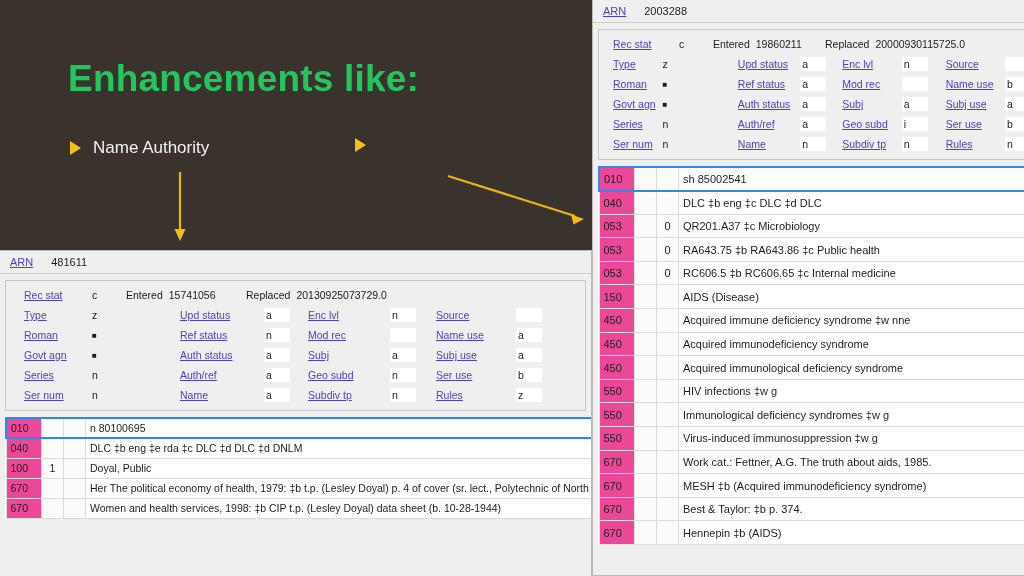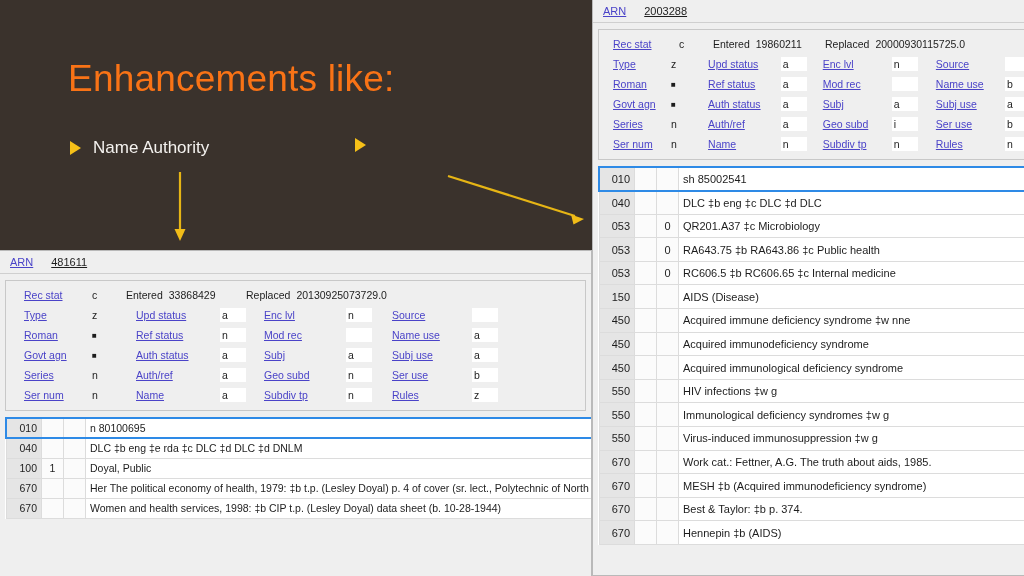--- a/index.html
+++ b/index.html
@@ -8,22 +8,22 @@
     background:#3a322c;
     font-family:"Liberation Sans", sans-serif;
     position:relative;
   }
 
   
   #slide-bg{position:absolute;inset:0;background:#3a322c;}
 
   #slide-title{
     position:absolute;left:68px;top:58px;
-    font-size:37px;font-weight:400;letter-spacing:.2px;
-    color:#f97316;white-space:nowrap;
+    font-size:37px;font-weight:700;letter-spacing:.2px;
+    color:#22c55e;white-space:nowrap;
   }
 
   .bullet-row{position:absolute;display:flex;align-items:center;gap:12px;}
   .bullet-row .tri{
     width:0;height:0;
     border-left:11px solid #f6c018;
     border-top:7px solid transparent;
     border-bottom:7px solid transparent;
   }
   .bullet-row .btxt{
@@ -48,21 +48,21 @@
     display:flex;align-items:center;
     height:22px;
     padding-left:10px;
     background:#efefef;
     border-bottom:1px solid #cfcfcf;
     gap:18px;
   }
   .arn-label{
     color:#4a43c8;text-decoration:underline;font-size:11px;
   }
-  .arn-value{color:#1d1d1d;font-size:11px;text-decoration:underline;}
+  .arn-value{color:#1d1d1d;font-size:11px;}
 
   .fixed-fields{
     margin:6px 5px 4px 5px;
     border:1px solid #c8c8c8;
     background:#efefef;
     padding:4px 0 5px 0;
   }
   .ff-row{display:flex;align-items:center;height:20px;}
   .ff-cell{display:flex;align-items:center;}
   .ff-lab{
@@ -74,21 +74,21 @@
     background:#ffffff;border:none;
     min-width:26px;height:14px;
     font-size:10.5px;color:#1d1d1d;
     display:inline-flex;align-items:center;
     padding-left:2px;margin-left:4px;
     box-sizing:border-box;
   }
 
   
   .c1{width:68px;padding-left:18px;text-align:center;}
-  .c2{width:80px;}
+  .c2{width:80px;margin-left:44px;}
   .c3{width:78px;}
   .c4{width:76px;}
 
   
   .ff-row.top .c1{width:68px;padding-left:18px;}
   .topseg{display:flex;align-items:center;gap:6px;}
 
   
   .marc-table{
     margin:6px 5px 5px 5px;
@@ -99,21 +99,21 @@
   .marc-table tr{height:20px;}
   .marc-table td{
     border:1px solid #dcdcdc;
     font-size:10.5px;color:#1d1d1d;
     padding:0 4px;
     background:#ffffff;
     white-space:nowrap;
     overflow:hidden;
     vertical-align:middle;
   }
-  .marc-table td.tag{width:26px;text-align:right;background:#e5e5e5;}
+  .marc-table td.tag{width:26px;text-align:left;background:#ec4899;}
   .marc-table td.ind{width:13px;text-align:center;background:#fbfbfb;}
   .marc-table td.val{background:#ffffff;}
   .marc-table tr.selected td{
     border-top:2px solid #2e8ae6;
     border-bottom:2px solid #2e8ae6;
   }
   .marc-table tr.selected td.tag{border-left:2px solid #2e8ae6;}
   .marc-table tr.selected td:last-child{border-right:2px solid #2e8ae6;}
 
   
@@ -177,21 +177,21 @@
 
     <div class="ff-row top">
       <div class="ff-cell c1">
         <span class="ff-lab">Rec stat</span>
       </div>
       <div class="ff-cell" style="width:34px">
         <span class="ff-plain">c</span>
       </div>
       <div class="ff-cell topseg" style="width:120px">
         <span class="ff-plain">Entered</span>
-        <span class="ff-plain">33868429</span>
+        <span class="ff-plain">15741056</span>
       </div>
       <div class="ff-cell topseg">
         <span class="ff-plain">Replaced</span>
         <span class="ff-plain">20130925073729.0</span>
       </div>
     </div>
 
     <div class="ff-row">
       <div class="ff-cell c1">
         <span class="ff-lab">Type</span>

